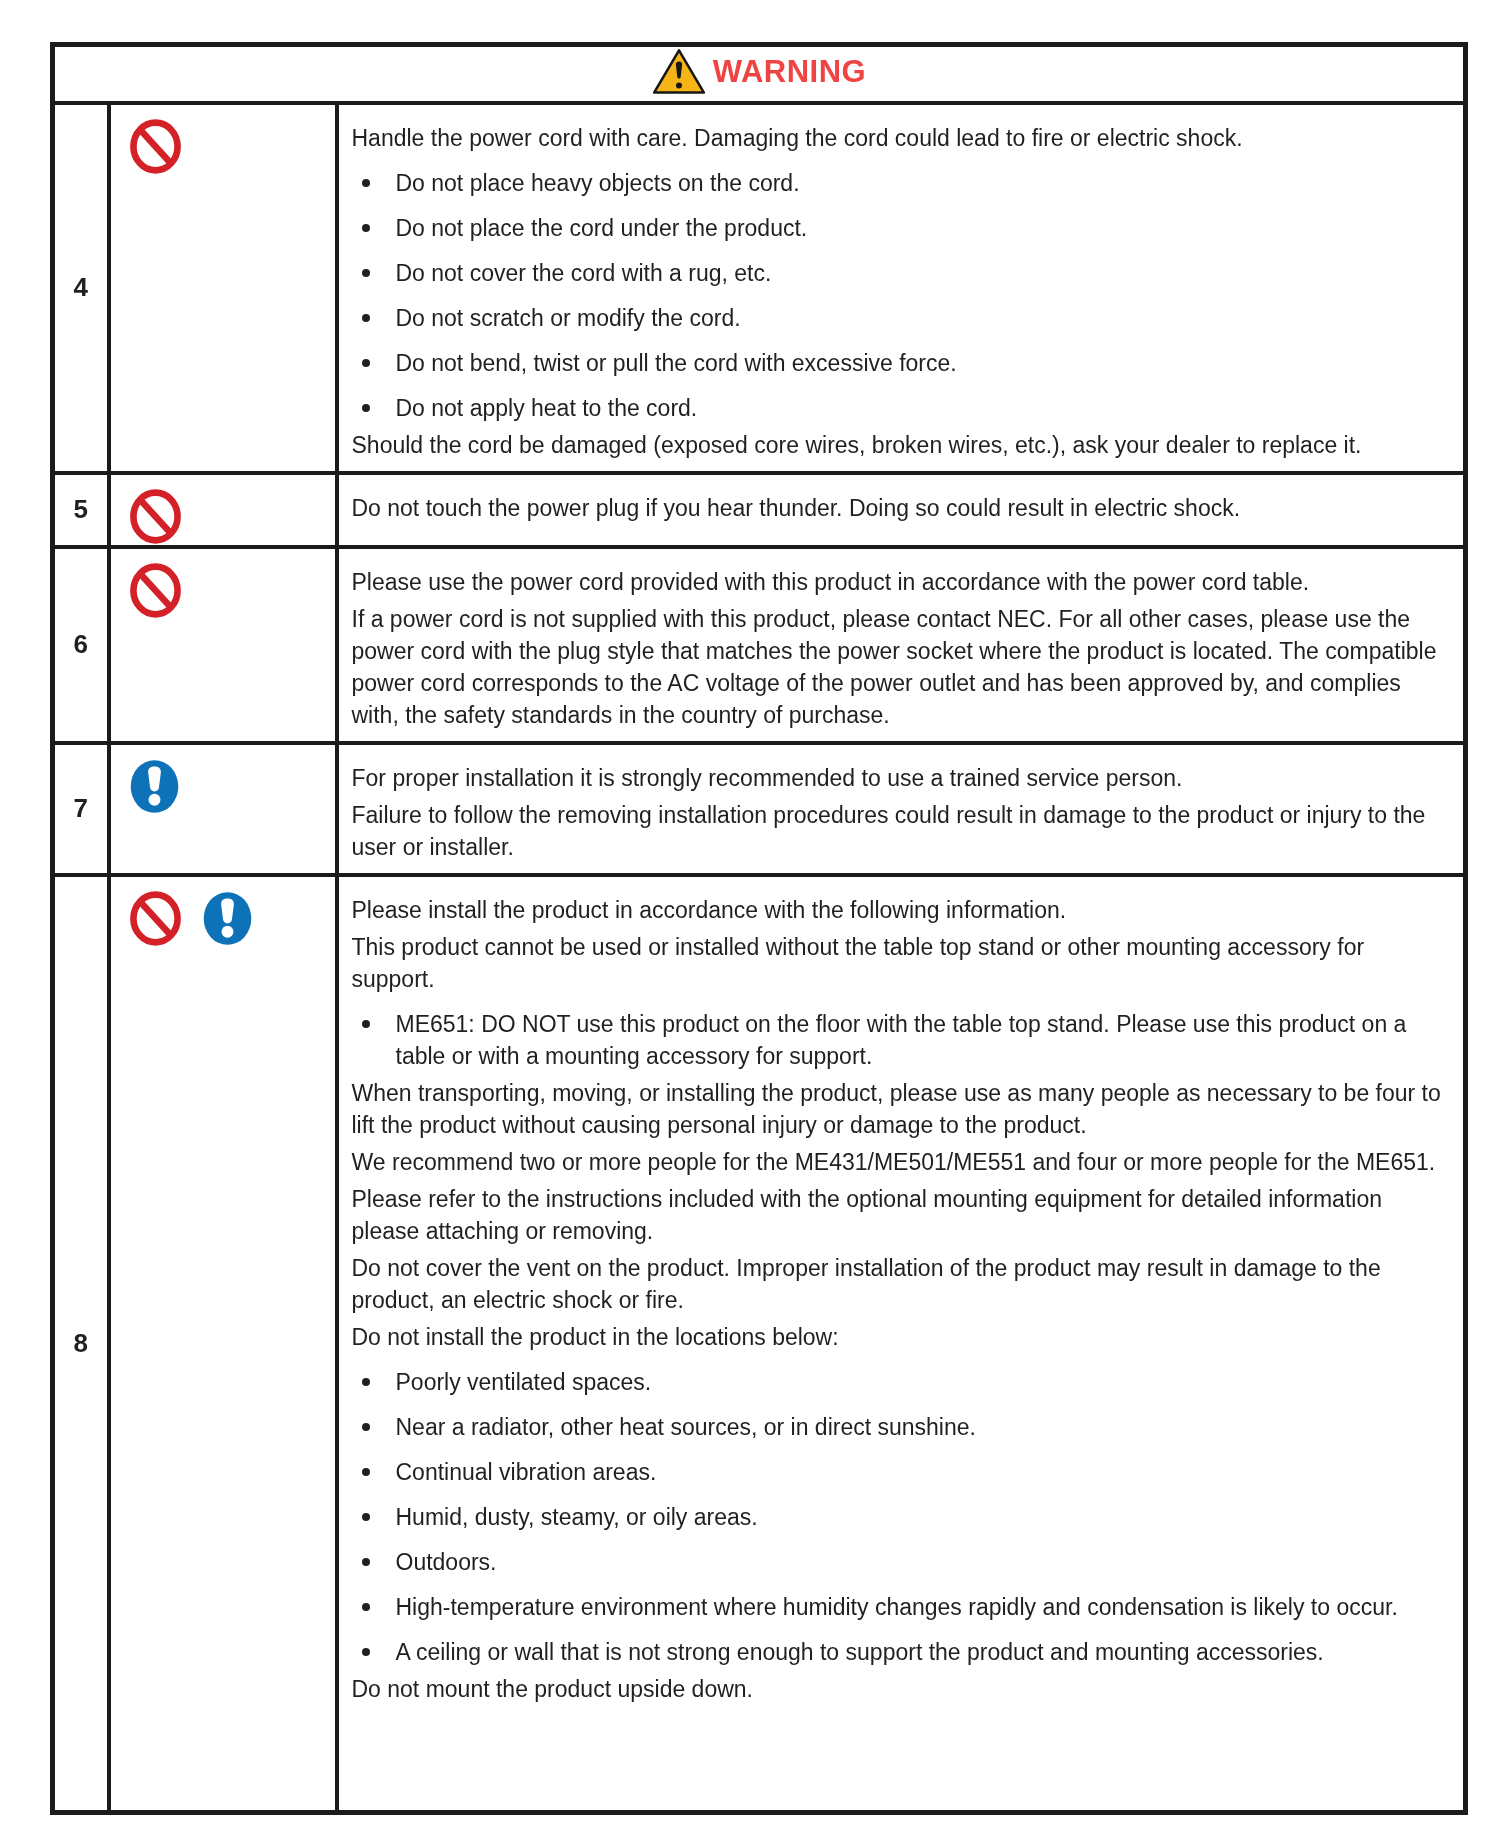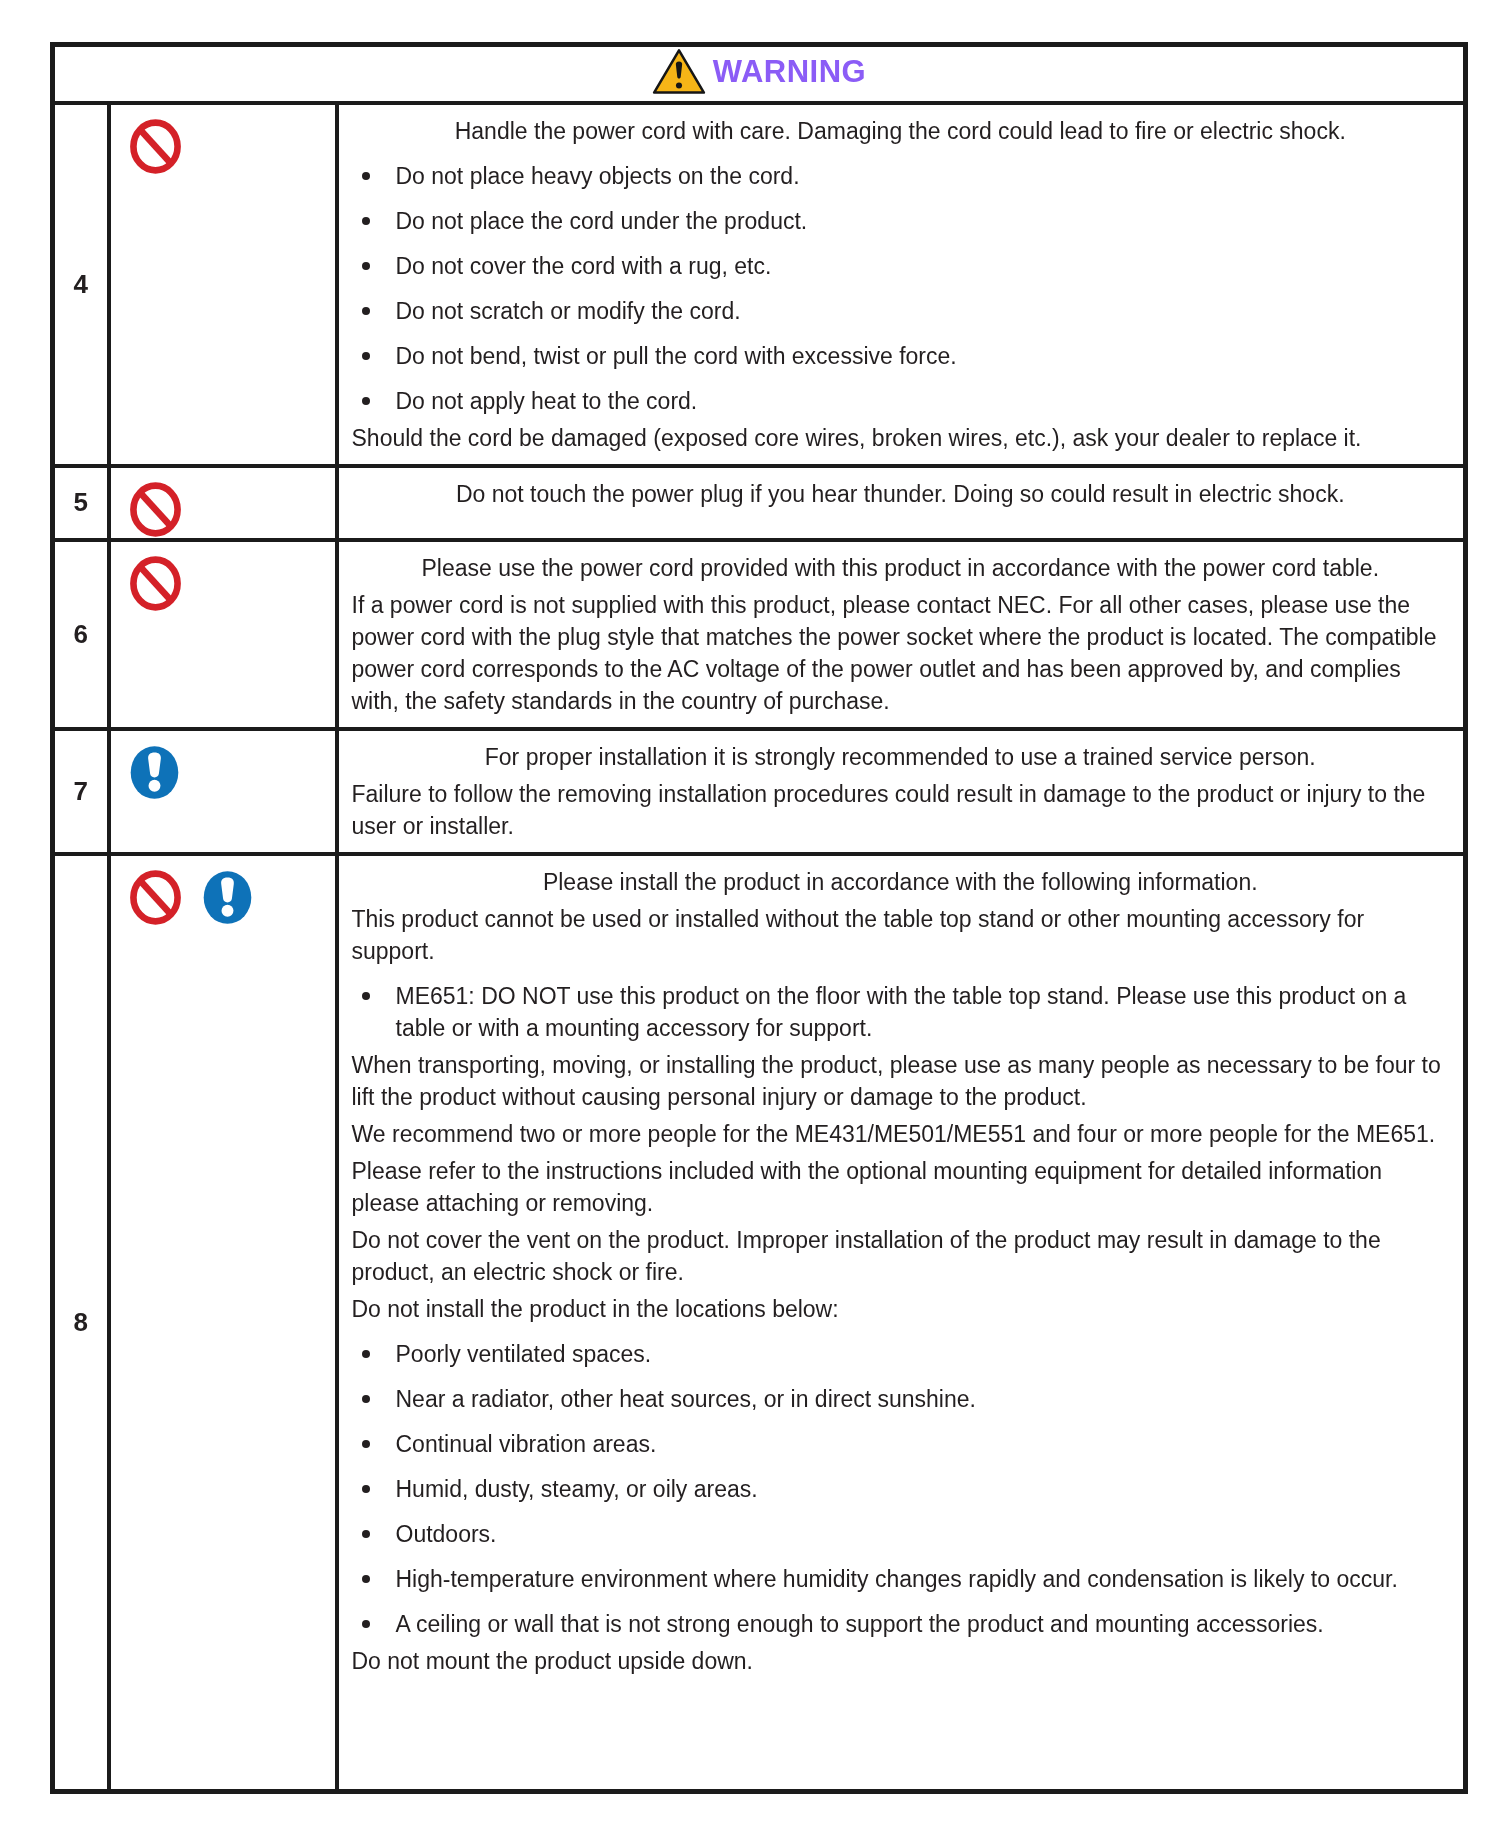--- a/index.html
+++ b/index.html
@@ -32,40 +32,40 @@
   }
   table.warning-table{border:5px solid var(--border-black);}
   th.header-cell{
     height:58px;
     text-align:center;vertical-align:middle;
     font-weight:bold;
   }
   .header-inner{display:inline-flex;align-items:center;gap:7px;}
   .warn-title{
     font-size:31px;font-weight:bold;letter-spacing:0.5px;
-    color:#8b5cf6;
+    color:#ef4444;
   }
   col.c-num{width:56px;}
   col.c-icons{width:228px;}
   td.cell-num{
     text-align:center;vertical-align:middle;
     font-size:26px;font-weight:bold;
   }
   td.cell-icons{
     vertical-align:top;
     padding:13px 0 0 18px;
   }
   .icons-wrap{display:flex;gap:20px;align-items:flex-start;}
   td.cell-content{
     vertical-align:top;
     padding:7px 14px 10px 13px;
     font-size:23px;line-height:32px;
   }
   td.cell-content .para{margin-top:5px;}
-  td.cell-content .para:first-child{margin-top:3px;text-align:center;}
+  td.cell-content .para:first-child{margin-top:10px;}
   .bullet{
     position:relative;
     margin-top:13px;
     padding-left:44px;
   }
   .bullet .dot{
     position:absolute;left:10px;top:12px;
     width:8px;height:8px;border-radius:50%;
     background:var(--text-black);
   }

